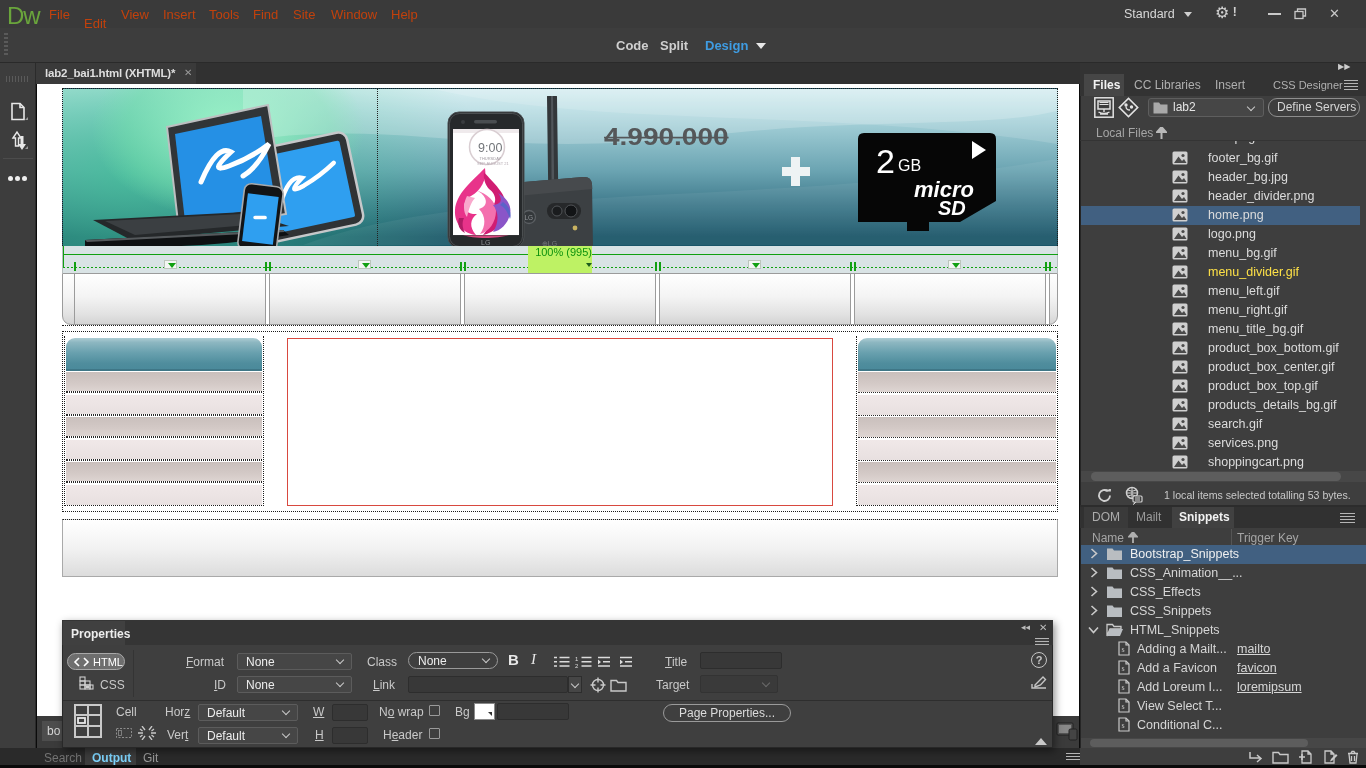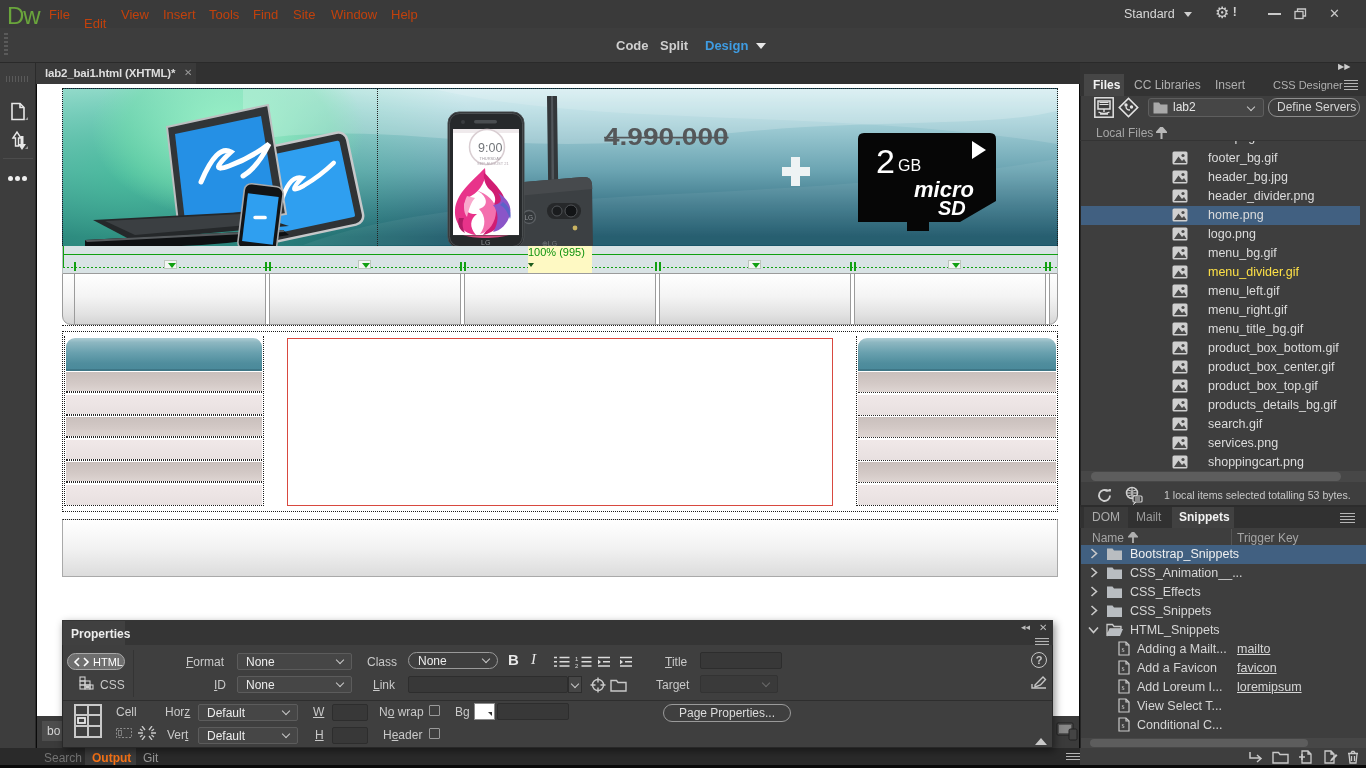--- a/index.html
+++ b/index.html
@@ -81,21 +81,21 @@
 <span class="abs" style="left:47px;top:724px;font-size:12px;color:#d6d6d6">bo</span>
 <svg class="abs" style="left:1056px;top:721px" width="24" height="20" viewBox="0 0 24 20">
 <rect x="1" y="2" width="16" height="12" rx="1" fill="#555" stroke="#222"></rect>
 <rect x="3" y="4" width="12" height="8" fill="#888"></rect>
 <rect x="13" y="8" width="8" height="11" rx="1.5" fill="#444" stroke="#222"></rect>
 </svg>
 
 <div class="abs" style="left:0;top:748px;width:1366px;height:17px;background:#2a2a2a"></div>
 <div class="abs" style="left:85px;top:748px;width:51px;height:17px;background:#3c3c3c"></div>
 <span class="abs" style="left:44px;top:751px;font-size:12px;color:#737373">Search</span>
-<span class="abs" style="left:92px;top:751px;font-size:12px;font-weight:bold;color:#f97316">Output</span>
+<span class="abs" style="left:92px;top:751px;font-size:12px;font-weight:bold;color:#7dd3fc">Output</span>
 <span class="abs" style="left:143px;top:751px;font-size:12px;color:#9b9b9b">Git</span>
 <div class="abs" style="left:1066px;top:753px;width:15px;height:8px;background:repeating-linear-gradient(180deg,#b5b5b5 0 1px,#2a2a2a 1px 3px)"></div>
 <div class="abs" style="left:0;top:765px;width:1366px;height:3px;background:#0a0a0a"></div>
 
 <div class="abs" style="left:62px;top:88px;width:996px;height:158px;border:1px dotted #1c1c1c;border-bottom:none;
 background:linear-gradient(180deg,#cdeaee 0%,#b2dae1 13%,#8fc0ca 32%,#6ba4b2 52%,#3e798b 74%,#1a5568 94%)">
 <div class="abs" style="left:0;top:0;width:440px;height:157px;background:radial-gradient(ellipse 175px 115px at 165px 40px,rgba(160,246,202,.92),rgba(120,225,175,.5) 58%,rgba(110,220,170,0) 78%),radial-gradient(ellipse 440px 270px at 70px 85px,rgba(66,196,152,.75),rgba(66,196,152,0) 80%)"></div>
 <svg class="abs" style="left:0;top:0" width="994" height="156" viewBox="0 0 994 156">
 <path d="M180 52 C340 28 420 72 640 47 C800 28 920 40 994 22 L994 0 L180 0 Z" fill="rgba(255,255,255,0.20)"></path>
 <path d="M240 156 C420 90 700 120 994 70 L994 156 Z" fill="rgba(255,255,255,0.06)"></path>
@@ -189,21 +189,21 @@
 <div class="abs hdl" style="left:358px;top:260px"></div>
 <div class="abs hdl" style="left:553px;top:260px"></div>
 <div class="abs hdl" style="left:748px;top:260px"></div>
 <div class="abs hdl" style="left:948px;top:260px"></div>
 <div class="abs tick2" style="left:265px;top:262px"></div>
 <div class="abs tick2" style="left:460px;top:262px"></div>
 <div class="abs tick2" style="left:655px;top:262px"></div>
 <div class="abs tick2" style="left:850px;top:262px"></div>
 <div class="abs tick2" style="left:1045px;top:262px"></div>
 
-<div class="abs" style="left:528px;top:246px;width:64px;height:31px;background:#fef9c3;font-size:11px;color:#0f930f;text-align:left;line-height:13px">100% (995) <span style="display:inline-block;width:0;height:0;border-left:3.5px solid transparent;border-right:3.5px solid transparent;border-top:4px solid #1d5c1d;vertical-align:2px"></span></div>
+<div class="abs" style="left:528px;top:246px;width:64px;height:31px;background:#bef264;font-size:11px;color:#0f930f;text-align:right;line-height:13px">100% (995) <span style="display:inline-block;width:0;height:0;border-left:3.5px solid transparent;border-right:3.5px solid transparent;border-top:4px solid #1d5c1d;vertical-align:2px"></span></div>
 
 <div class="abs" style="left:62px;top:273px;width:996px;height:52px;background:linear-gradient(180deg,#ffffff 0%,#f4f4f4 45%,#e2e2e2 80%,#d4d4d4 100%);border:1px solid #9b9b9b;border-radius:0 0 9px 9px"></div>
 <div class="abs" style="left:74px;top:273px;width:2px;height:52px;background:#9b9b9b;width:1px"></div>
 <div class="abs mdiv" style="left:265px;top:274px"></div>
 <div class="abs mdiv" style="left:460px;top:274px"></div>
 <div class="abs mdiv" style="left:655px;top:274px"></div>
 <div class="abs mdiv" style="left:850px;top:274px"></div>
 <div class="abs mdiv" style="left:1045px;top:274px"></div>
 <div class="abs" style="left:62px;top:325px;width:996px;height:2px;border-top:1px dotted #1c1c1c"></div>
 

